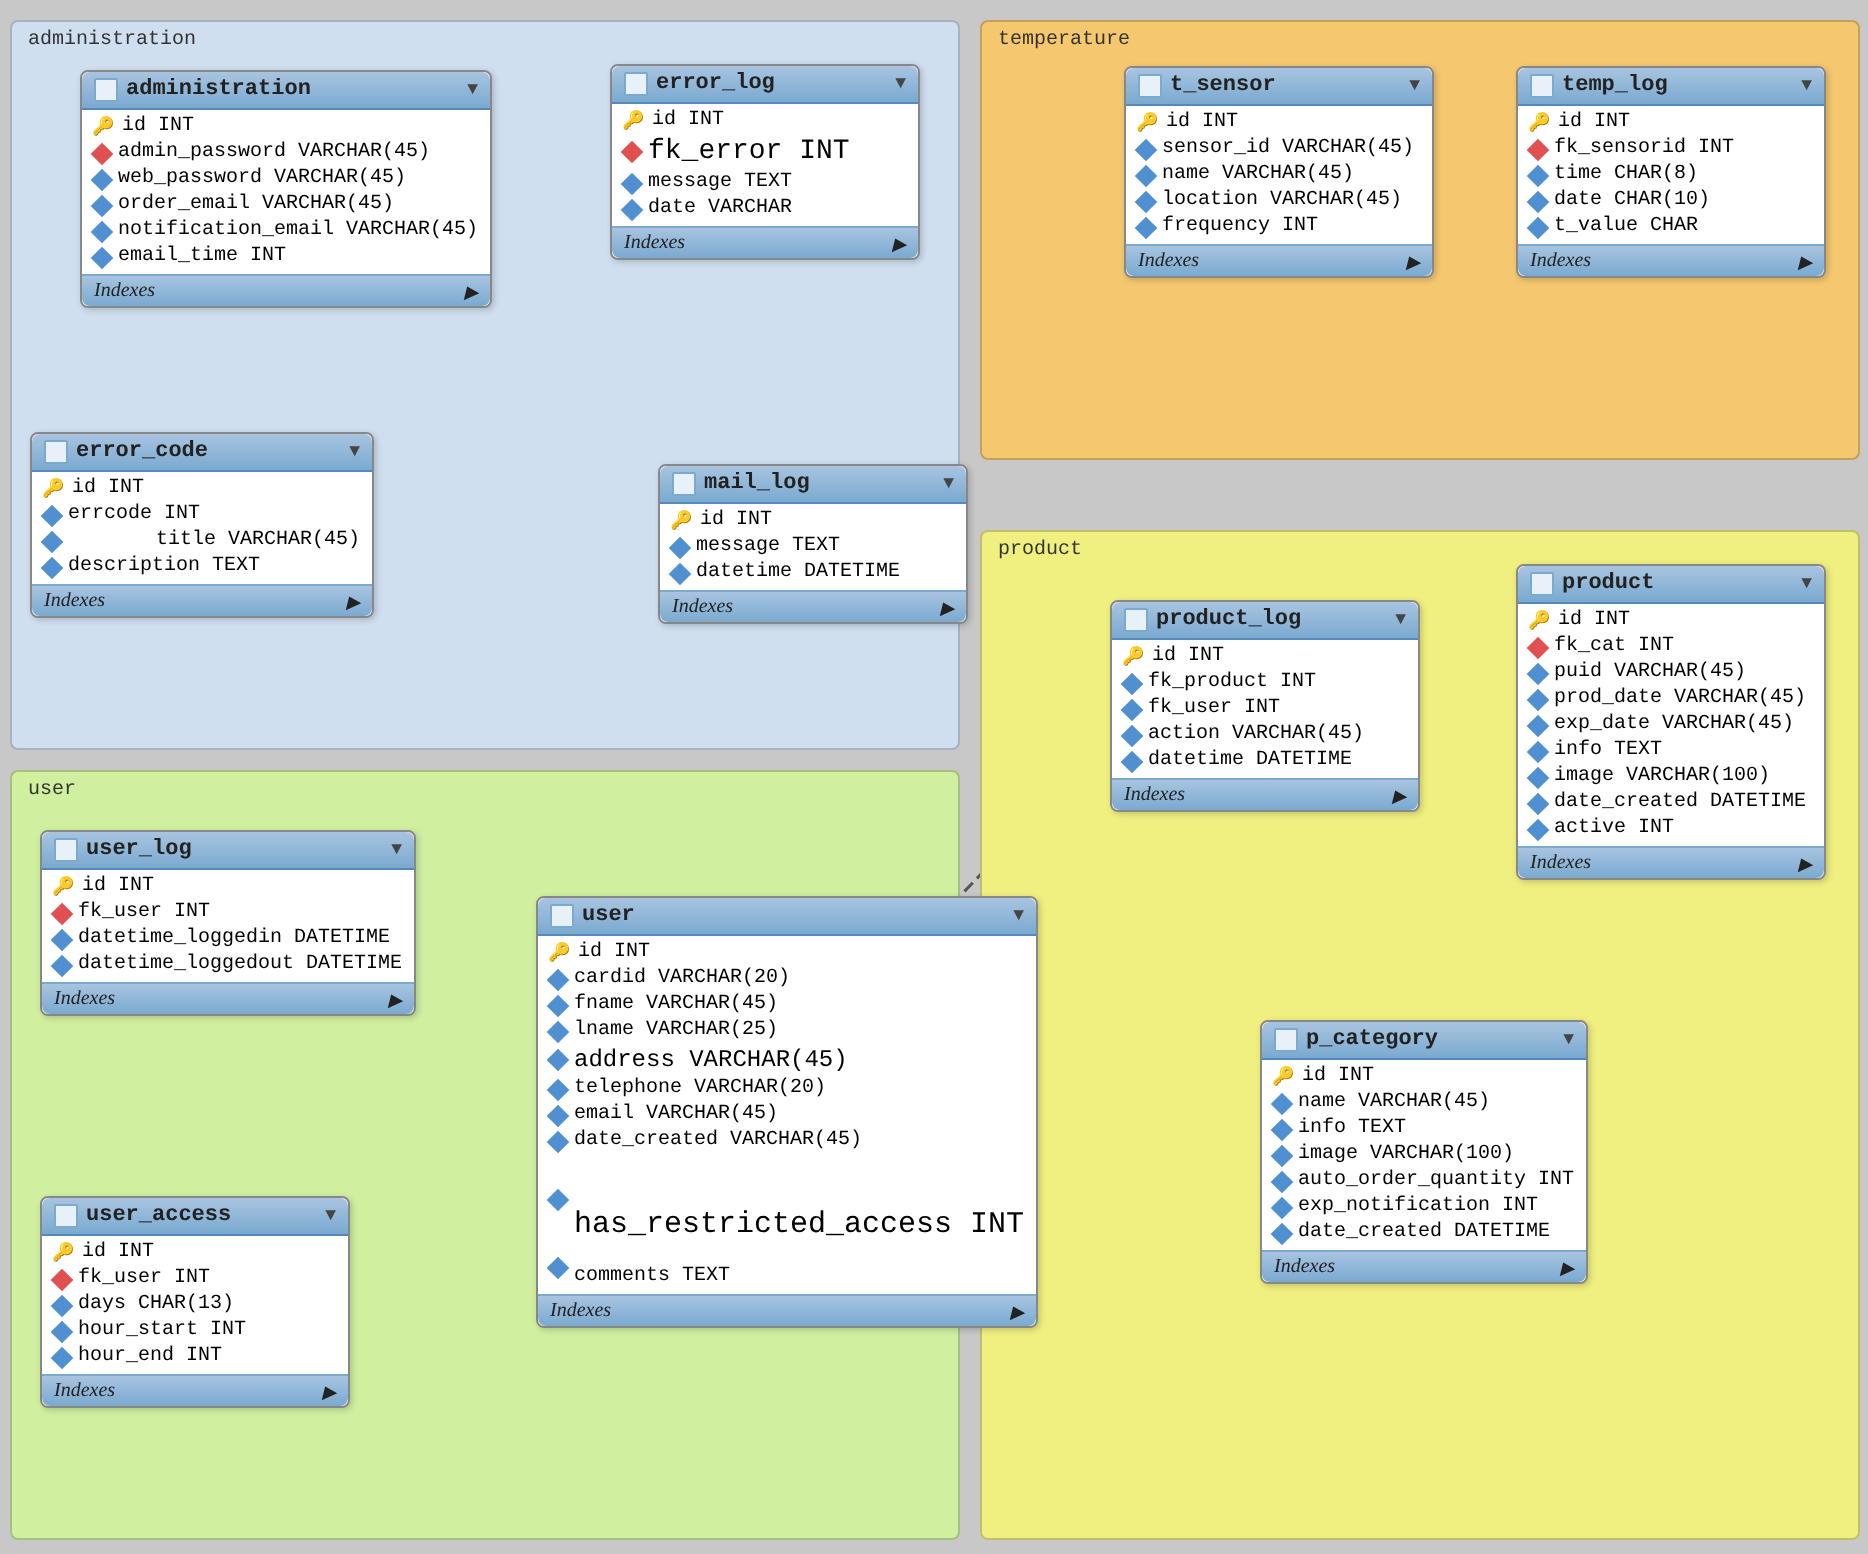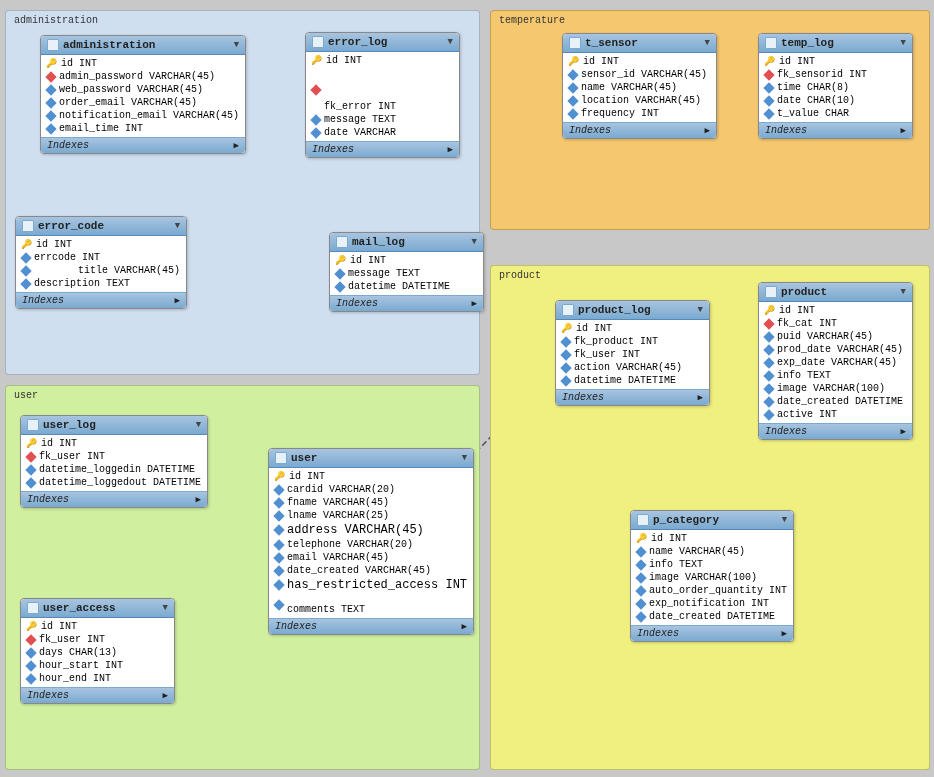--- a/index.html
+++ b/index.html
@@ -98,20 +98,21 @@
       background: linear-gradient(to bottom, #a8c4e0, #7aaad0);
       padding: 2px 6px;
       display: flex;
       align-items: center;
       justify-content: space-between;
       border-top: 1px solid #7aaad0;
       border-radius: 0 0 4px 4px;
       font-size: 10px;
       color: #222;
       font-style: italic;
+      font-family: Liberation Serif, serif;
     }
 
     
     .lines-svg {
       position: absolute;
       top: 0;
       left: 0;
       width: 934px;
       height: 777px;
       pointer-events: none;
@@ -209,21 +210,21 @@
     </span>
     <span class="dropdown-arrow">▼</span>
   </div>
       <div class="db-table-body">
         <div class="db-field">
           <span class="field-icon pk-icon">🔑</span>
           <span style="font-size:10px;">id INT</span>
         </div>
         <div class="db-field">
           <span class="field-icon" style="display:inline-block;width:8px;height:8px;background:#e05050;transform:rotate(45deg);"></span>
-          <span style="font-size:10px;margin-top:33px;">fk_error INT</span>
+          <span style="font-size:14px;">fk_error INT</span>
         </div>
         <div class="db-field">
           <span class="field-icon" style="display:inline-block;width:8px;height:8px;background:#5090d0;transform:rotate(45deg);"></span>
           <span style="font-size:10px;">message TEXT</span>
         </div>
         <div class="db-field">
           <span class="field-icon" style="display:inline-block;width:8px;height:8px;background:#5090d0;transform:rotate(45deg);"></span>
           <span style="font-size:10px;">date VARCHAR</span>
         </div>
       </div>
@@ -556,21 +557,21 @@
         <div class="db-field">
           <span class="field-icon" style="display:inline-block;width:8px;height:8px;background:#5090d0;transform:rotate(45deg);"></span>
           <span style="font-size:10px;">email VARCHAR(45)</span>
         </div>
         <div class="db-field">
           <span class="field-icon" style="display:inline-block;width:8px;height:8px;background:#5090d0;transform:rotate(45deg);"></span>
           <span style="font-size:10px;">date_created VARCHAR(45)</span>
         </div>
         <div class="db-field">
           <span class="field-icon" style="display:inline-block;width:8px;height:8px;background:#5090d0;transform:rotate(45deg);"></span>
-          <span style="font-size:12px;">has_restricted_access INT</span>
+          <span style="font-size:15px;margin-top:26px;">has_restricted_access INT</span>
         </div>
         <div class="db-field">
           <span class="field-icon" style="display:inline-block;width:8px;height:8px;background:#5090d0;transform:rotate(45deg);"></span>
           <span style="font-size:10px;margin-top:10px;">comments TEXT</span>
         </div>
       </div>
       <div class="db-table-footer">
     <span>Indexes</span>
     <span style="font-size:9px;">▶</span>
   </div>

